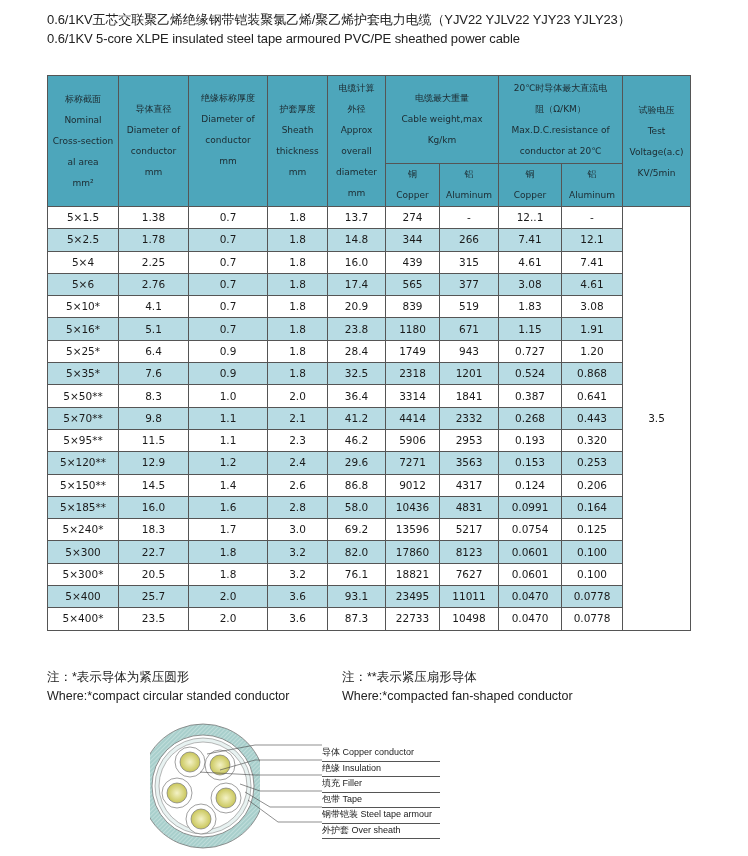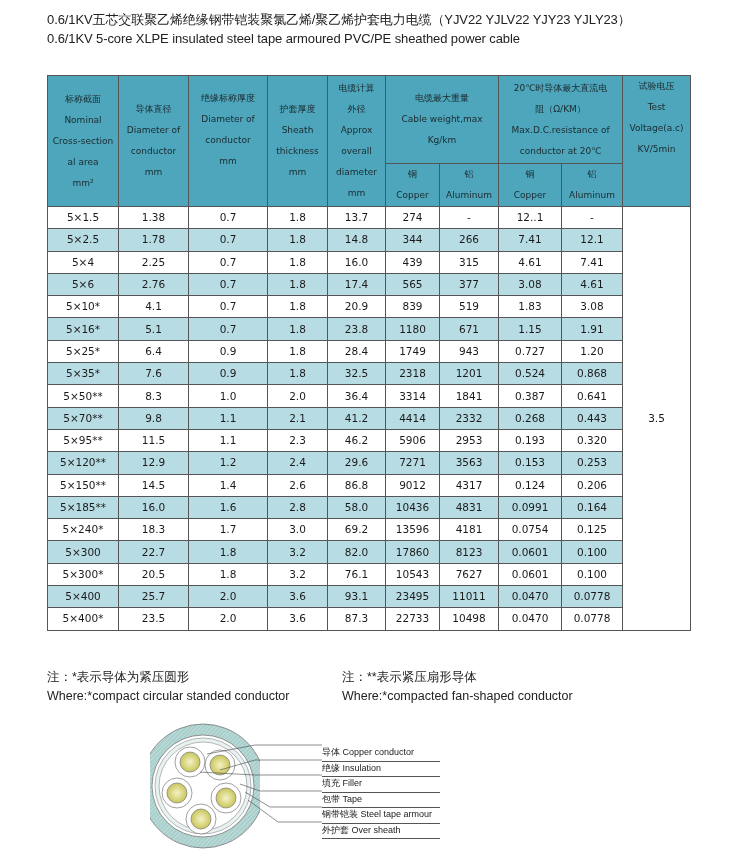--- a/index.html
+++ b/index.html
@@ -82,21 +82,21 @@
         <div>电缆最大重量</div>
         <div class="en">Cable weight,max</div>
         <div class="en">Kg/km</div>
       </th>
       <th colspan="2">
         <div>20℃时导体最大直流电</div>
         <div>阻（Ω/KM）</div>
         <div class="en">Max.D.C.resistance of</div>
         <div class="en">conductor at 20℃</div>
       </th>
-      <th rowspan="2" style="vertical-align:top;">
+      <th rowspan="2" style="vertical-align:top;padding-top:24px">
         <div>试验电压</div>
         <div class="en">Test</div>
         <div class="en">Voltage(a.c)</div>
         <div class="en">KV/5min</div>
       </th>
     </tr>
     <tr style="height:40px">
       <th>
           <div>铜</div>
           <div class="en">Copper</div>
@@ -271,42 +271,42 @@
         <td class="cell">0.0991</td>
         <td class="cell">0.164</td>
       </tr>
       <tr class="plain">
         <td class="cell">5×240*</td>
         <td class="cell">18.3</td>
         <td class="cell">1.7</td>
         <td class="cell">3.0</td>
         <td class="cell">69.2</td>
         <td class="cell">13596</td>
-        <td class="cell">4181</td>
+        <td class="cell">5217</td>
         <td class="cell">0.0754</td>
         <td class="cell">0.125</td>
       </tr>
       <tr class="alt">
         <td class="cell">5×300</td>
         <td class="cell">22.7</td>
         <td class="cell">1.8</td>
         <td class="cell">3.2</td>
         <td class="cell">82.0</td>
         <td class="cell">17860</td>
         <td class="cell">8123</td>
         <td class="cell">0.0601</td>
         <td class="cell">0.100</td>
       </tr>
       <tr class="plain">
         <td class="cell">5×300*</td>
         <td class="cell">20.5</td>
         <td class="cell">1.8</td>
         <td class="cell">3.2</td>
         <td class="cell">76.1</td>
-        <td class="cell">10543</td>
+        <td class="cell">18821</td>
         <td class="cell">7627</td>
         <td class="cell">0.0601</td>
         <td class="cell">0.100</td>
       </tr>
       <tr class="alt">
         <td class="cell">5×400</td>
         <td class="cell">25.7</td>
         <td class="cell">2.0</td>
         <td class="cell">3.6</td>
         <td class="cell">93.1</td>

